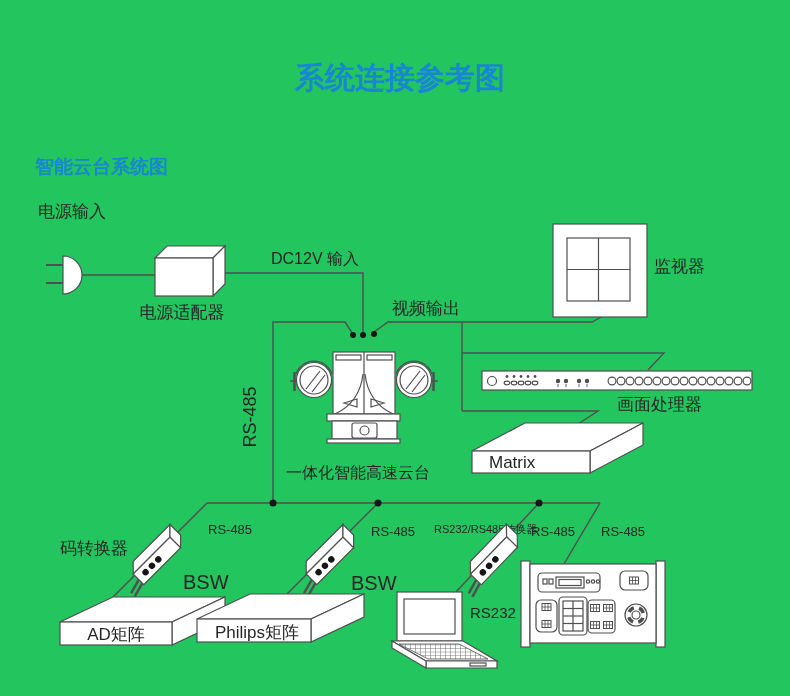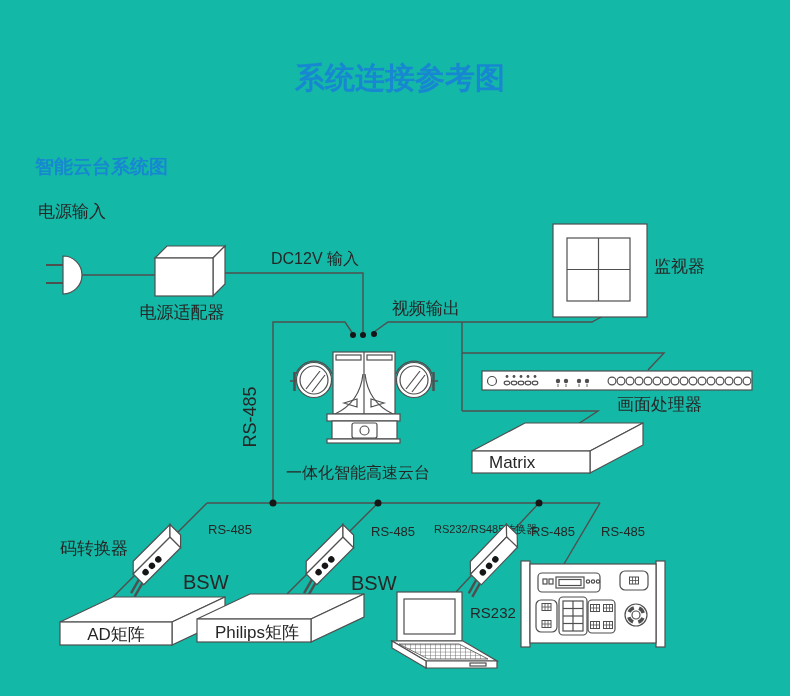--- a/index.html
+++ b/index.html
@@ -1,16 +1,16 @@
 <!DOCTYPE html>
 <html><head>
 <meta charset="utf-8">
 <style>
   html,body{margin:0;padding:0;background:#fff;}
-  .canvas{position:relative;width:790px;height:696px;background:#14b8a6;overflow:hidden;
+  .canvas{position:relative;width:790px;height:696px;background:#22c55e;overflow:hidden;
           font-family:"Liberation Sans", sans-serif;text-align:center;}
   svg{position:absolute;left:0;top:0;}
   svg text{font-family:"Liberation Sans", sans-serif;fill:#262626;}
   .t-title{font-size:30px;font-weight:bold;fill:#1787d1;}
   .t-section{font-size:19px;font-weight:bold;fill:#1787d1;}
   .t-lbl{font-size:17px;}
   .t-lbl16{font-size:16px;}
   .t-sm{font-size:13px;}
   .t-xs{font-size:11px;}
   .t-bsw{font-size:20px;}

